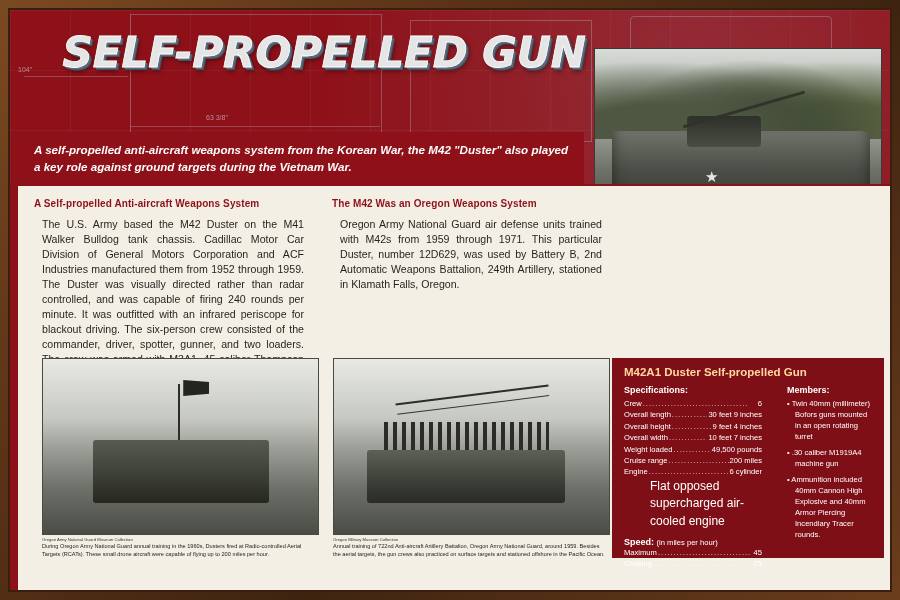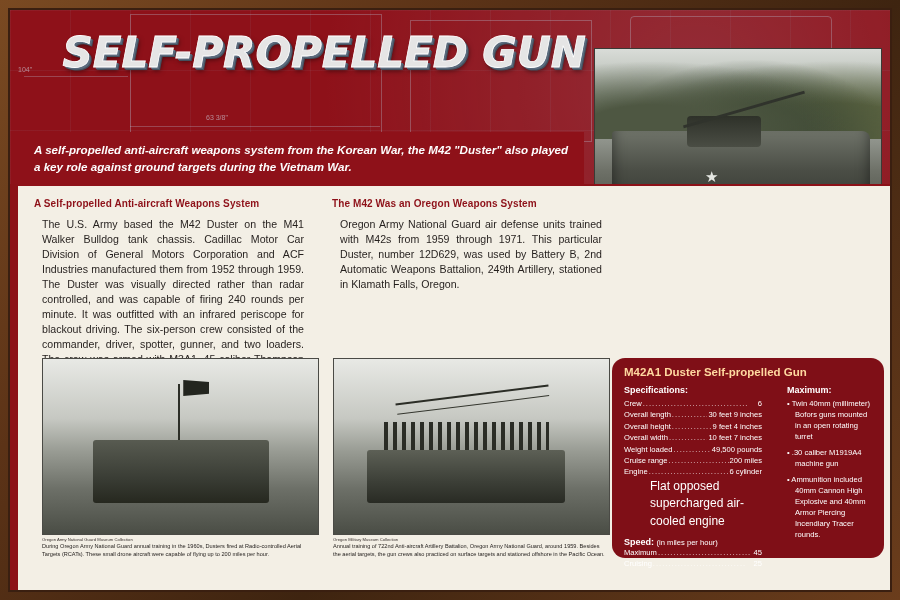--- a/index.html
+++ b/index.html
@@ -315,21 +315,20 @@
   .specbox {
     position: absolute;
     right: 10px;
     top: 172px;
     width: 272px;
     height: 200px;
     background: #7f0f17;
     color: #ffffff;
     padding: 8px 10px 8px 12px;
     box-sizing: border-box;
-    border-radius: 13px;
   }
   .specbox h3 {
     margin: 0 0 7px 0;
     font-size: 11.5px;
     font-weight: bold;
     color: #ffd9a0;
   }
   .spec-cols {
     display: flex;
     gap: 25px;
@@ -500,21 +499,21 @@
               <span class="val">45</span>
             </div>
             <div class="spec-row">
               <span class="lbl">Cruising</span>
               <span class="dots">..............................</span>
               <span class="val">25</span>
             </div>
           </div>
 
           <div class="spec-right">
-            <div class="spec-head">Maximum:</div>
+            <div class="spec-head">Members:</div>
             <div class="bullet">
               <span>• </span><span>Twin 40mm (millimeter) Bofors guns mounted in an open rotating turret</span>
             </div>
             <div class="bullet">
               <span>• </span><span>.30 caliber M1919A4 machine gun</span>
             </div>
             <div class="bullet">
               <span>• </span><span>Ammunition included 40mm Cannon High Explosive and 40mm Armor Piercing Incendiary Tracer rounds.</span>
             </div>
           </div>

